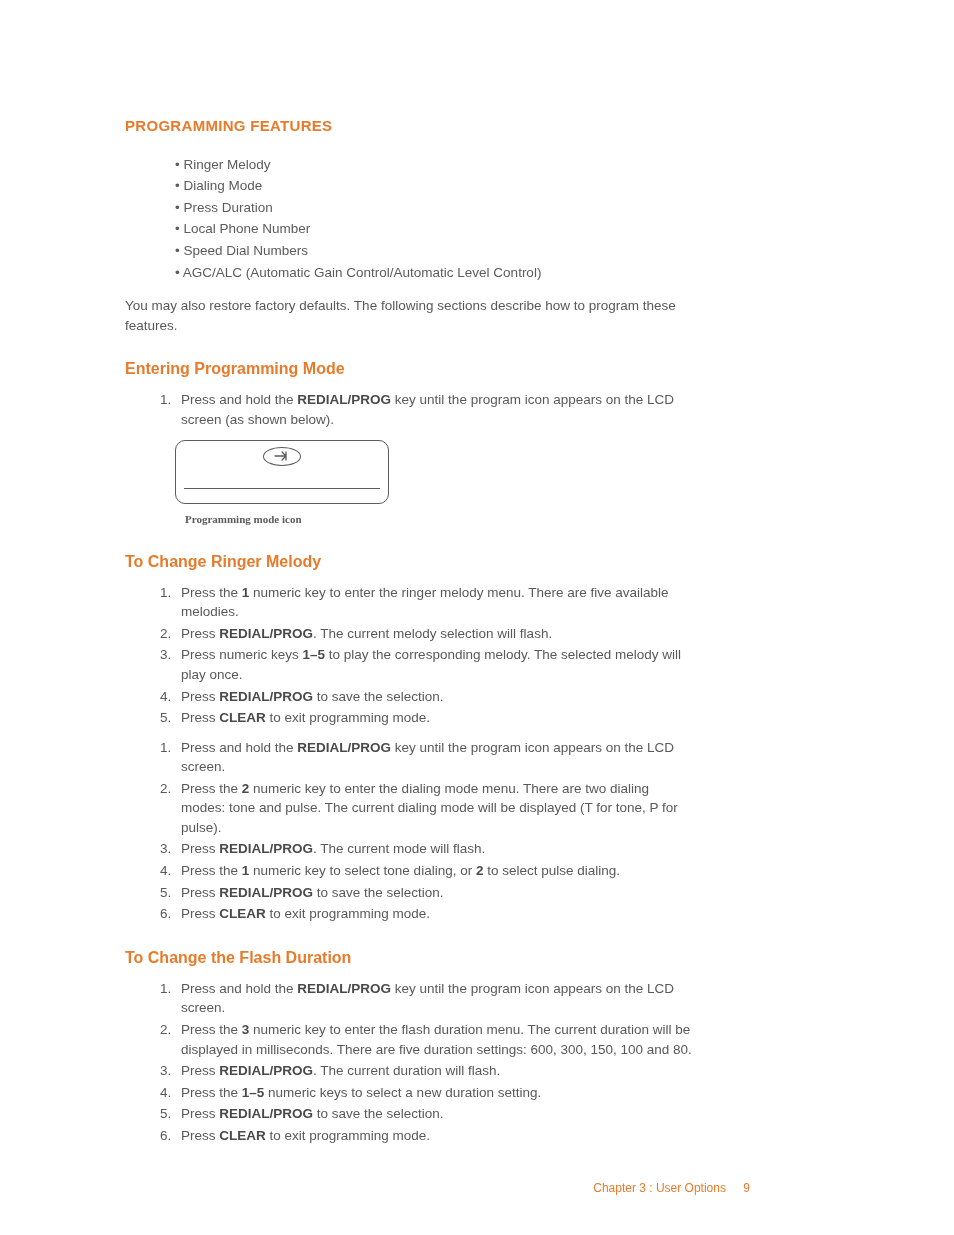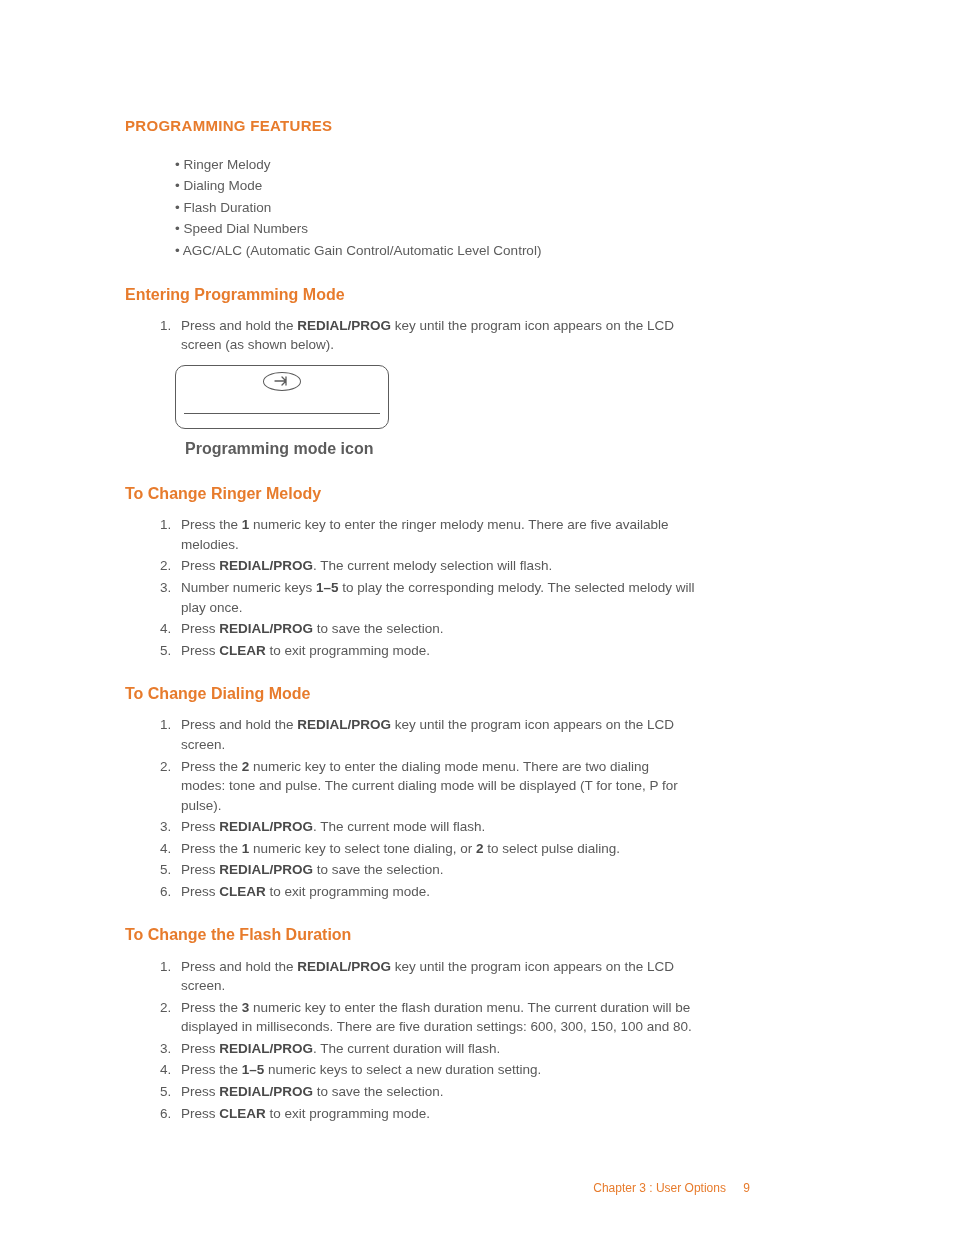--- a/index.html
+++ b/index.html
@@ -71,25 +71,26 @@
     align-items: center;
     justify-content: center;
   }
   .lcd-line {
     position: absolute;
     left: 8px; right: 8px;
     bottom: 14px;
     border-top: 1px solid #5c5c5c;
   }
   .lcd-caption {
-    font-size: 16px;
+    font-size: 11px;
     font-weight: bold;
     color: #5c5c5c;
     margin: 8px 0 0 10px;
     display: block;
+    font-family: Liberation Serif, serif;
   }
 
   .footer {
     position: absolute;
     bottom: 38px;
     right: 70px;
     color: #e77b2c;
     font-size: 12px;
   }
   .footer .pg { margin-left: 14px; }
@@ -98,25 +99,27 @@
 <body>
 
 <div class="page">
 
   <h1>PROGRAMMING FEATURES</h1>
 
 
   <ul>
     <li>Ringer Melody</li>
     <li>Dialing Mode</li>
-    <li>Flash Duration</li>
+    <li>Press Duration</li>
+    <li>Local Phone Number</li>
     <li>Speed Dial Numbers</li>
     <li>AGC/ALC (Automatic Gain Control/Automatic Level Control)</li>
   </ul>
 
+  <p>You may also restore factory defaults. The following sections describe how to program these features.</p>
 
   <h2>Entering Programming Mode</h2>
   <ol>
     <li>
       <span>Press and hold the </span><b>REDIAL/PROG</b><span> key until the program icon appears on the LCD screen (as shown below).</span>
     </li>
   </ol>
 
   <div class="lcd-wrap">
     <div class="lcd">
@@ -127,26 +130,25 @@
       </div>
       <div class="lcd-line"></div>
     </div>
     <span class="lcd-caption">Programming mode icon</span>
   </div>
 
   <h2>To Change Ringer Melody</h2>
   <ol>
     <li><span>Press the </span><b>1</b><span> numeric key to enter the ringer melody menu. There are five available melodies.</span></li>
     <li><span>Press </span><b>REDIAL/PROG</b><span>. The current melody selection will flash.</span></li>
-    <li><span>Number numeric keys </span><b>1–5</b><span> to play the corresponding melody. The selected melody will play once.</span></li>
+    <li><span>Press numeric keys </span><b>1–5</b><span> to play the corresponding melody. The selected melody will play once.</span></li>
     <li><span>Press </span><b>REDIAL/PROG</b><span> to save the selection.</span></li>
     <li><span>Press </span><b>CLEAR</b><span> to exit programming mode.</span></li>
   </ol>
 
-  <h2>To Change Dialing Mode</h2>
   <ol>
     <li><span>Press and hold the </span><b>REDIAL/PROG</b><span> key until the program icon appears on the LCD screen.</span></li>
     <li><span>Press the </span><b>2</b><span> numeric key to enter the dialing mode menu. There are two dialing modes: tone and pulse. The current dialing mode will be displayed (T for tone, P for pulse).</span></li>
     <li><span>Press </span><b>REDIAL/PROG</b><span>. The current mode will flash.</span></li>
     <li><span>Press the </span><b>1</b><span> numeric key to select tone dialing, or </span><b>2</b><span> to select pulse dialing.</span></li>
     <li><span>Press </span><b>REDIAL/PROG</b><span> to save the selection.</span></li>
     <li><span>Press </span><b>CLEAR</b><span> to exit programming mode.</span></li>
   </ol>
 
   <h2>To Change the Flash Duration</h2>

